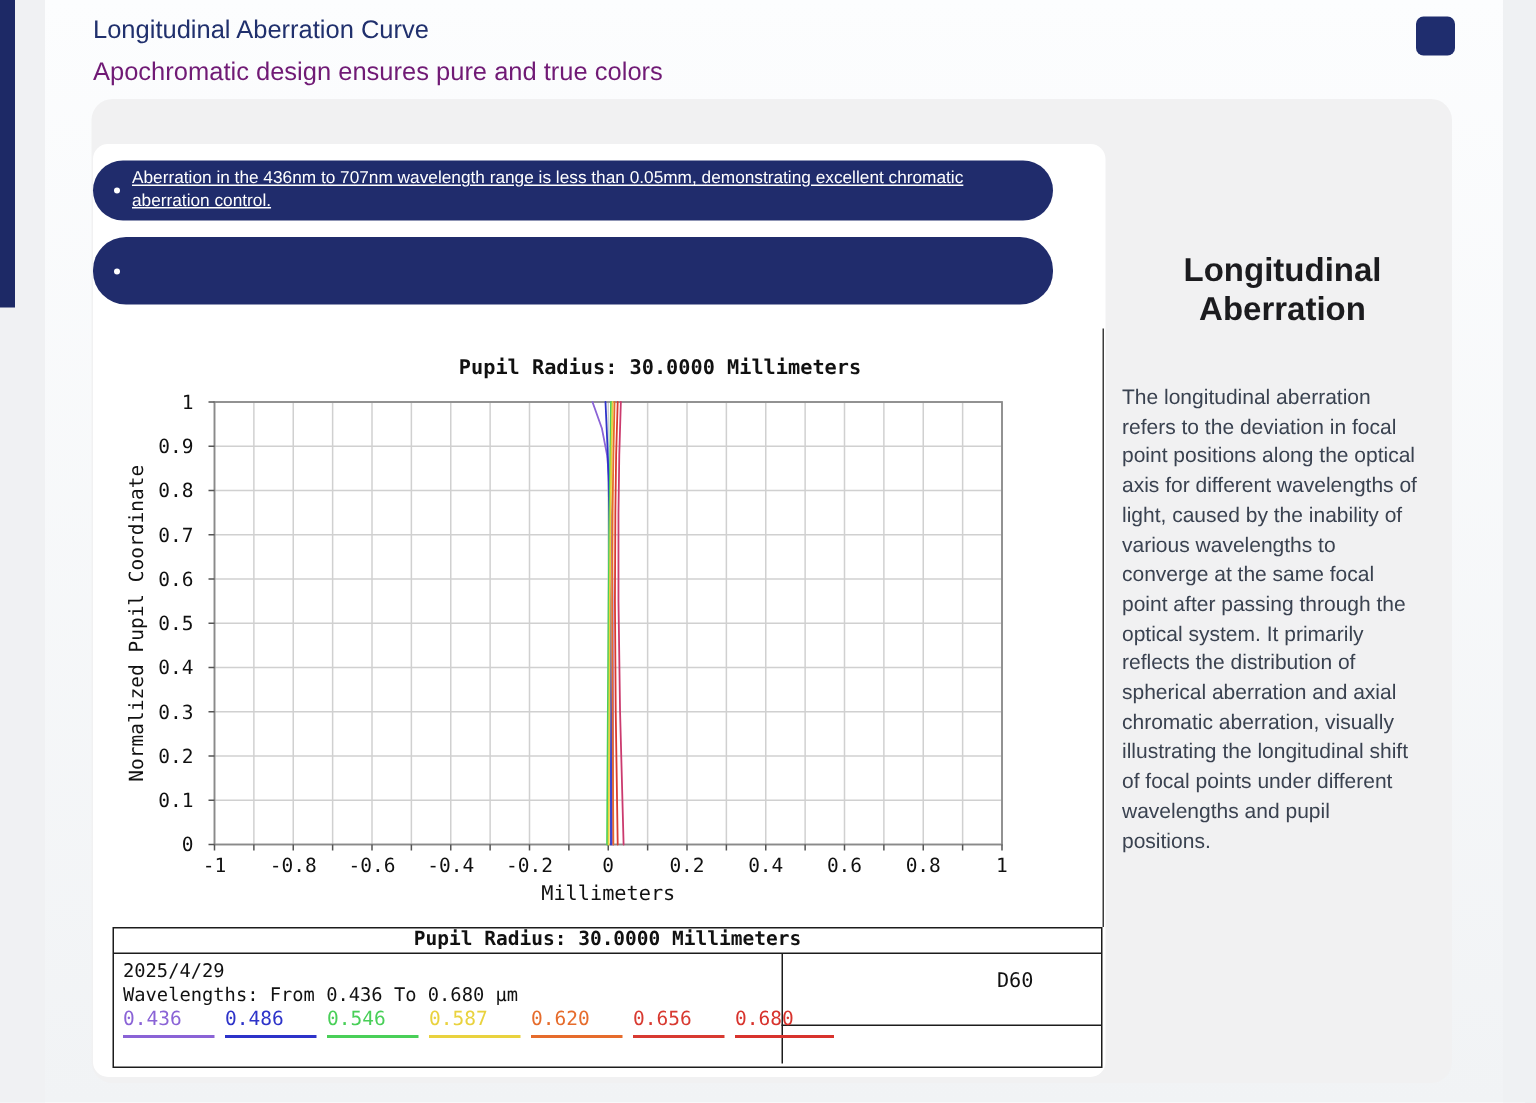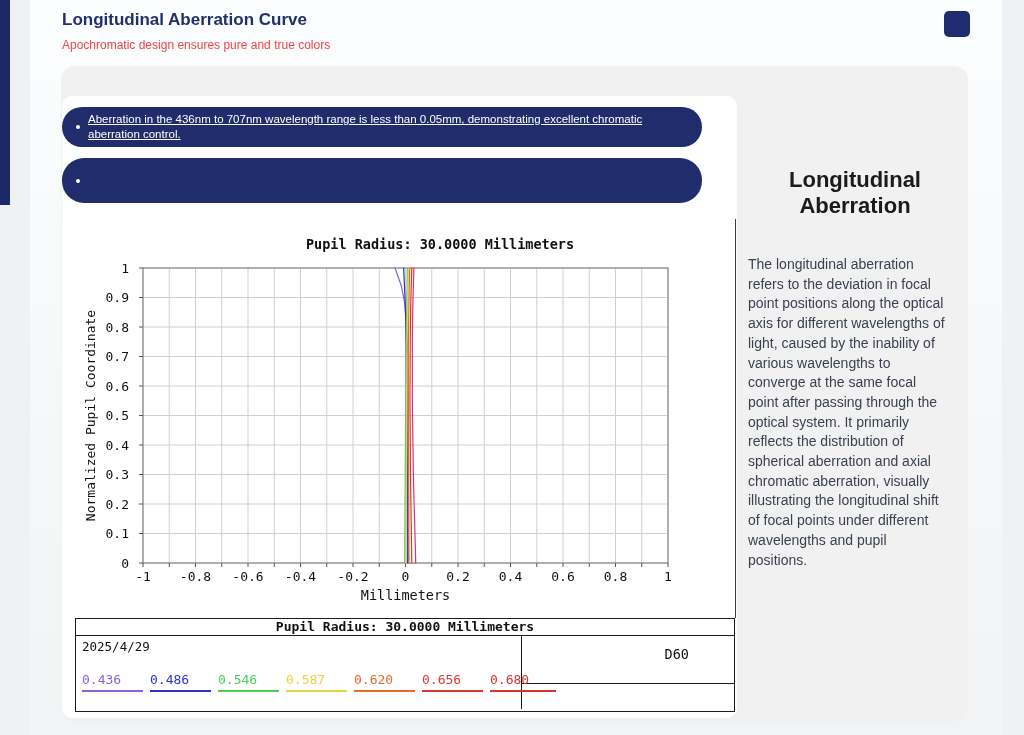--- a/index.html
+++ b/index.html
@@ -6,22 +6,22 @@
   body{
     width:1024px;height:735px;position:relative;overflow:hidden;
     background:linear-gradient(180deg,#fcfdfe 0%,#f1f3f5 100%);
     font-family:"Liberation Sans",sans-serif;
   }
   .abs{position:absolute;}
   .left-strip{left:0;top:0;width:30px;height:735px;background:#f0f1f3;}
   .accent-bar{left:0;top:0;width:10px;height:205px;background:#1d2966;}
   .right-strip{left:1002px;top:0;width:22px;height:735px;background:#eff1f3;}
 
-  .page-title{left:62px;top:10px;font-size:17px;font-weight:bold;color:#20306d;}
-  .page-subtitle{left:62px;top:38px;font-size:12px;color:#ef4444;}
+  .page-title{left:62px;top:10px;font-size:17px;font-weight:normal;color:#20306d;}
+  .page-subtitle{left:62px;top:38px;font-size:17px;color:#701a75;}
   .brand-square{left:944px;top:11px;width:26px;height:26px;border-radius:5px;background:#1f2d6e;}
 
   .card{left:61px;top:66px;width:907px;height:656px;background:#f1f1f2;border-radius:14px;}
   .white-panel{left:62px;top:96px;width:675px;height:622px;background:#ffffff;border-radius:10px;}
 
   .pill{left:62px;width:640px;background:#202c6c;border-radius:22px;color:#fff;
         display:flex;align-items:center;}
   .pill .dot{width:4px;height:4px;border-radius:50%;background:#fff;margin:0 8px 0 14px;flex:none;}
   .pill .txt{font-size:11.5px;line-height:15px;padding-right:16px;}
   #pill1{top:107px;height:40px;text-decoration:underline;}
@@ -177,19 +177,20 @@
 </div>
 
 <div class="abs divider"></div>
 
 <div class="abs info-table">
   <div class="it-header">Pupil Radius: 30.0000 Millimeters</div>
   <div class="it-body">
     <div class="it-vline"></div>
     <div class="it-hline"></div>
     <div class="abs it-date">2025/4/29</div>
+    <div class="abs it-range">Wavelengths: From 0.436 To 0.680 μm</div>
     <div class="abs it-wl-row" id="wl-row"><div class="wl-item"><div style="color: rgb(138, 99, 214);">0.436</div><div class="ul" style="background: rgb(138, 99, 214);"></div></div><div class="wl-item"><div style="color: rgb(45, 51, 201);">0.486</div><div class="ul" style="background: rgb(45, 51, 201);"></div></div><div class="wl-item"><div style="color: rgb(73, 207, 88);">0.546</div><div class="ul" style="background: rgb(73, 207, 88);"></div></div><div class="wl-item"><div style="color: rgb(233, 210, 62);">0.587</div><div class="ul" style="background: rgb(233, 210, 62);"></div></div><div class="wl-item"><div style="color: rgb(230, 108, 44);">0.620</div><div class="ul" style="background: rgb(230, 108, 44);"></div></div><div class="wl-item"><div style="color: rgb(216, 58, 49);">0.656</div><div class="ul" style="background: rgb(216, 58, 49);"></div></div><div class="wl-item"><div style="color: rgb(216, 51, 45);">0.680</div><div class="ul" style="background: rgb(216, 51, 45);"></div></div></div>
     <div class="abs it-model">D60</div>
   </div>
 </div>
 
 <div class="abs side-heading">Longitudinal Aberration</div>
 <div class="abs side-body">The longitudinal aberration refers to the deviation in focal point positions along the optical axis for different wavelengths of light, caused by the inability of various wavelengths to converge at the same focal point after passing through the optical system. It primarily reflects the distribution of spherical aberration and axial chromatic aberration, visually illustrating the longitudinal shift of focal points under different wavelengths and pupil positions.</div>
 
 </body></html>

